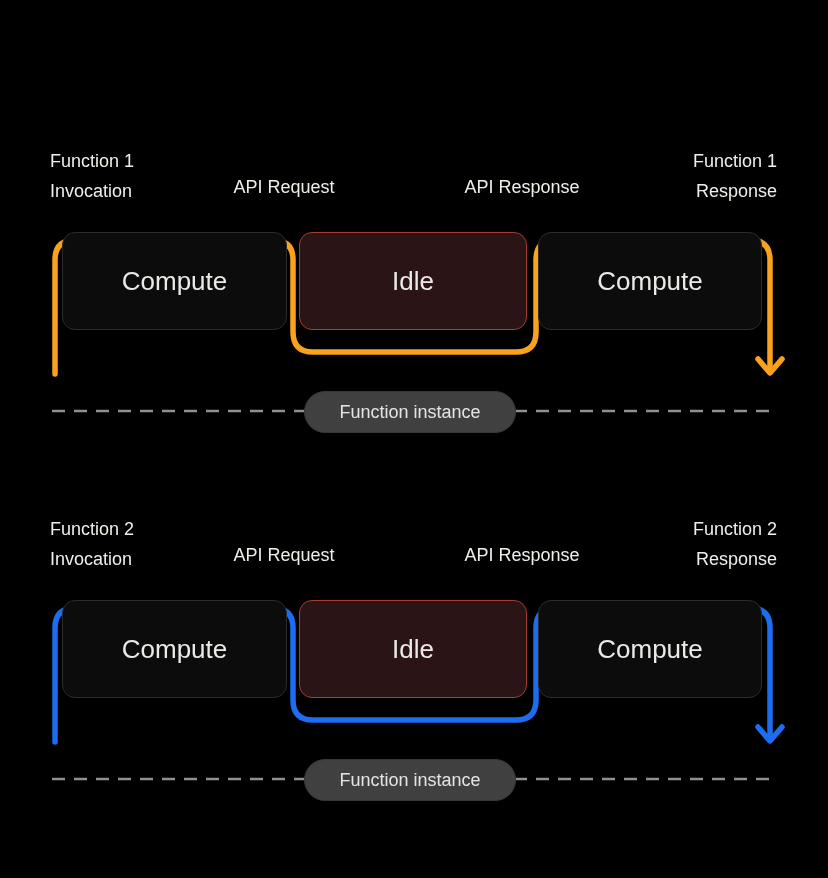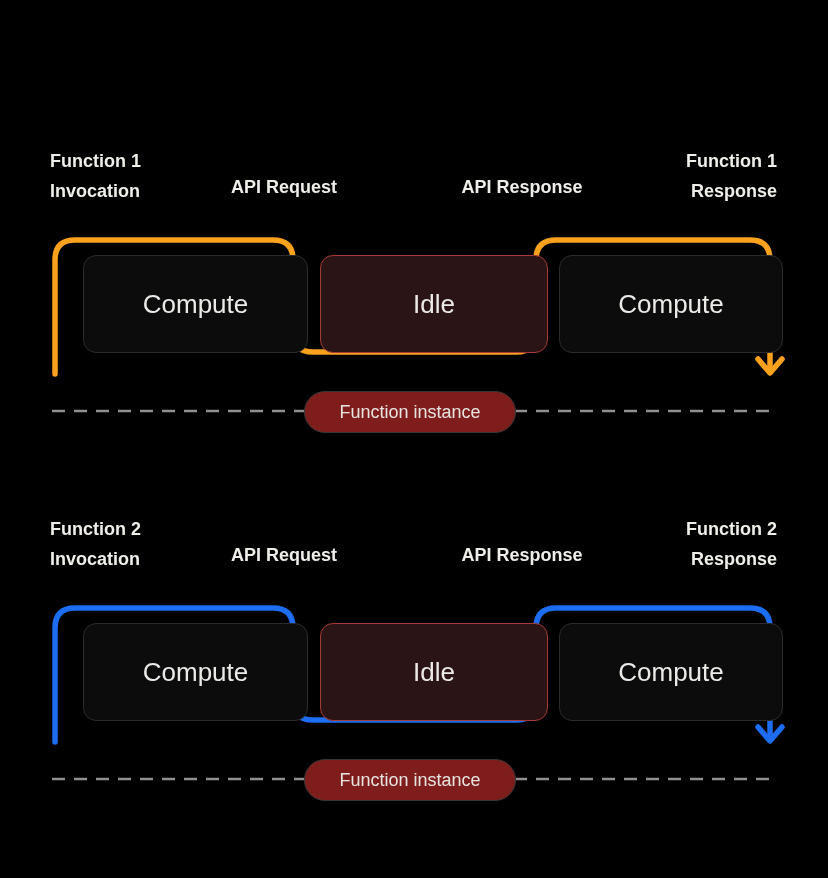--- a/index.html
+++ b/index.html
@@ -39,61 +39,60 @@
   }
   .dash {
     stroke: #909090;
     stroke-width: 2.5;
     stroke-dasharray: 13 9;
     fill: none;
   }
   .lbl {
     position: absolute;
     font-size: 18px;
-    font-weight: 700;
+    font-weight: 400;
     color: #f0eee9;
     line-height: 30px;
     white-space: nowrap;
     z-index: 1;
   }
   .lbl.left { left: 50px; top: 0; text-align: left; }
   .lbl.right { right: 51px; top: 0; text-align: right; }
   .lbl.left span, .lbl.right span { display: block; }
   .lbl.mid { top: 26px; transform: translateX(-50%); }
   .box {
     position: absolute;
-    top: 109px;
+    top: 86px;
     height: 98px;
     border-radius: 13px;
     display: flex;
     align-items: center;
     justify-content: center;
     box-sizing: border-box;
     font-size: 26px;
     color: #eceae7;
     z-index: 1;
-    margin-left: 21px;
   }
   .box.compute {
     background: #0c0c0c;
     border: 1px solid #2c2c2c;
   }
   .box.idle {
     background: #2a1416;
     border: 1.5px solid #a53b36;
     text-align: right;
   }
   .pill {
     position: absolute;
     left: 304px;
     top: 245px;
     width: 212px;
     height: 42px;
     box-sizing: border-box;
-    background: #7f1d1d;
+    background: #404040;
     border: 1px solid #383838;
     border-radius: 21px;
     display: flex;
     align-items: center;
     justify-content: center;
     font-size: 18px;
     color: #e6e4e1;
     z-index: 2;
     white-space: nowrap;
   }

